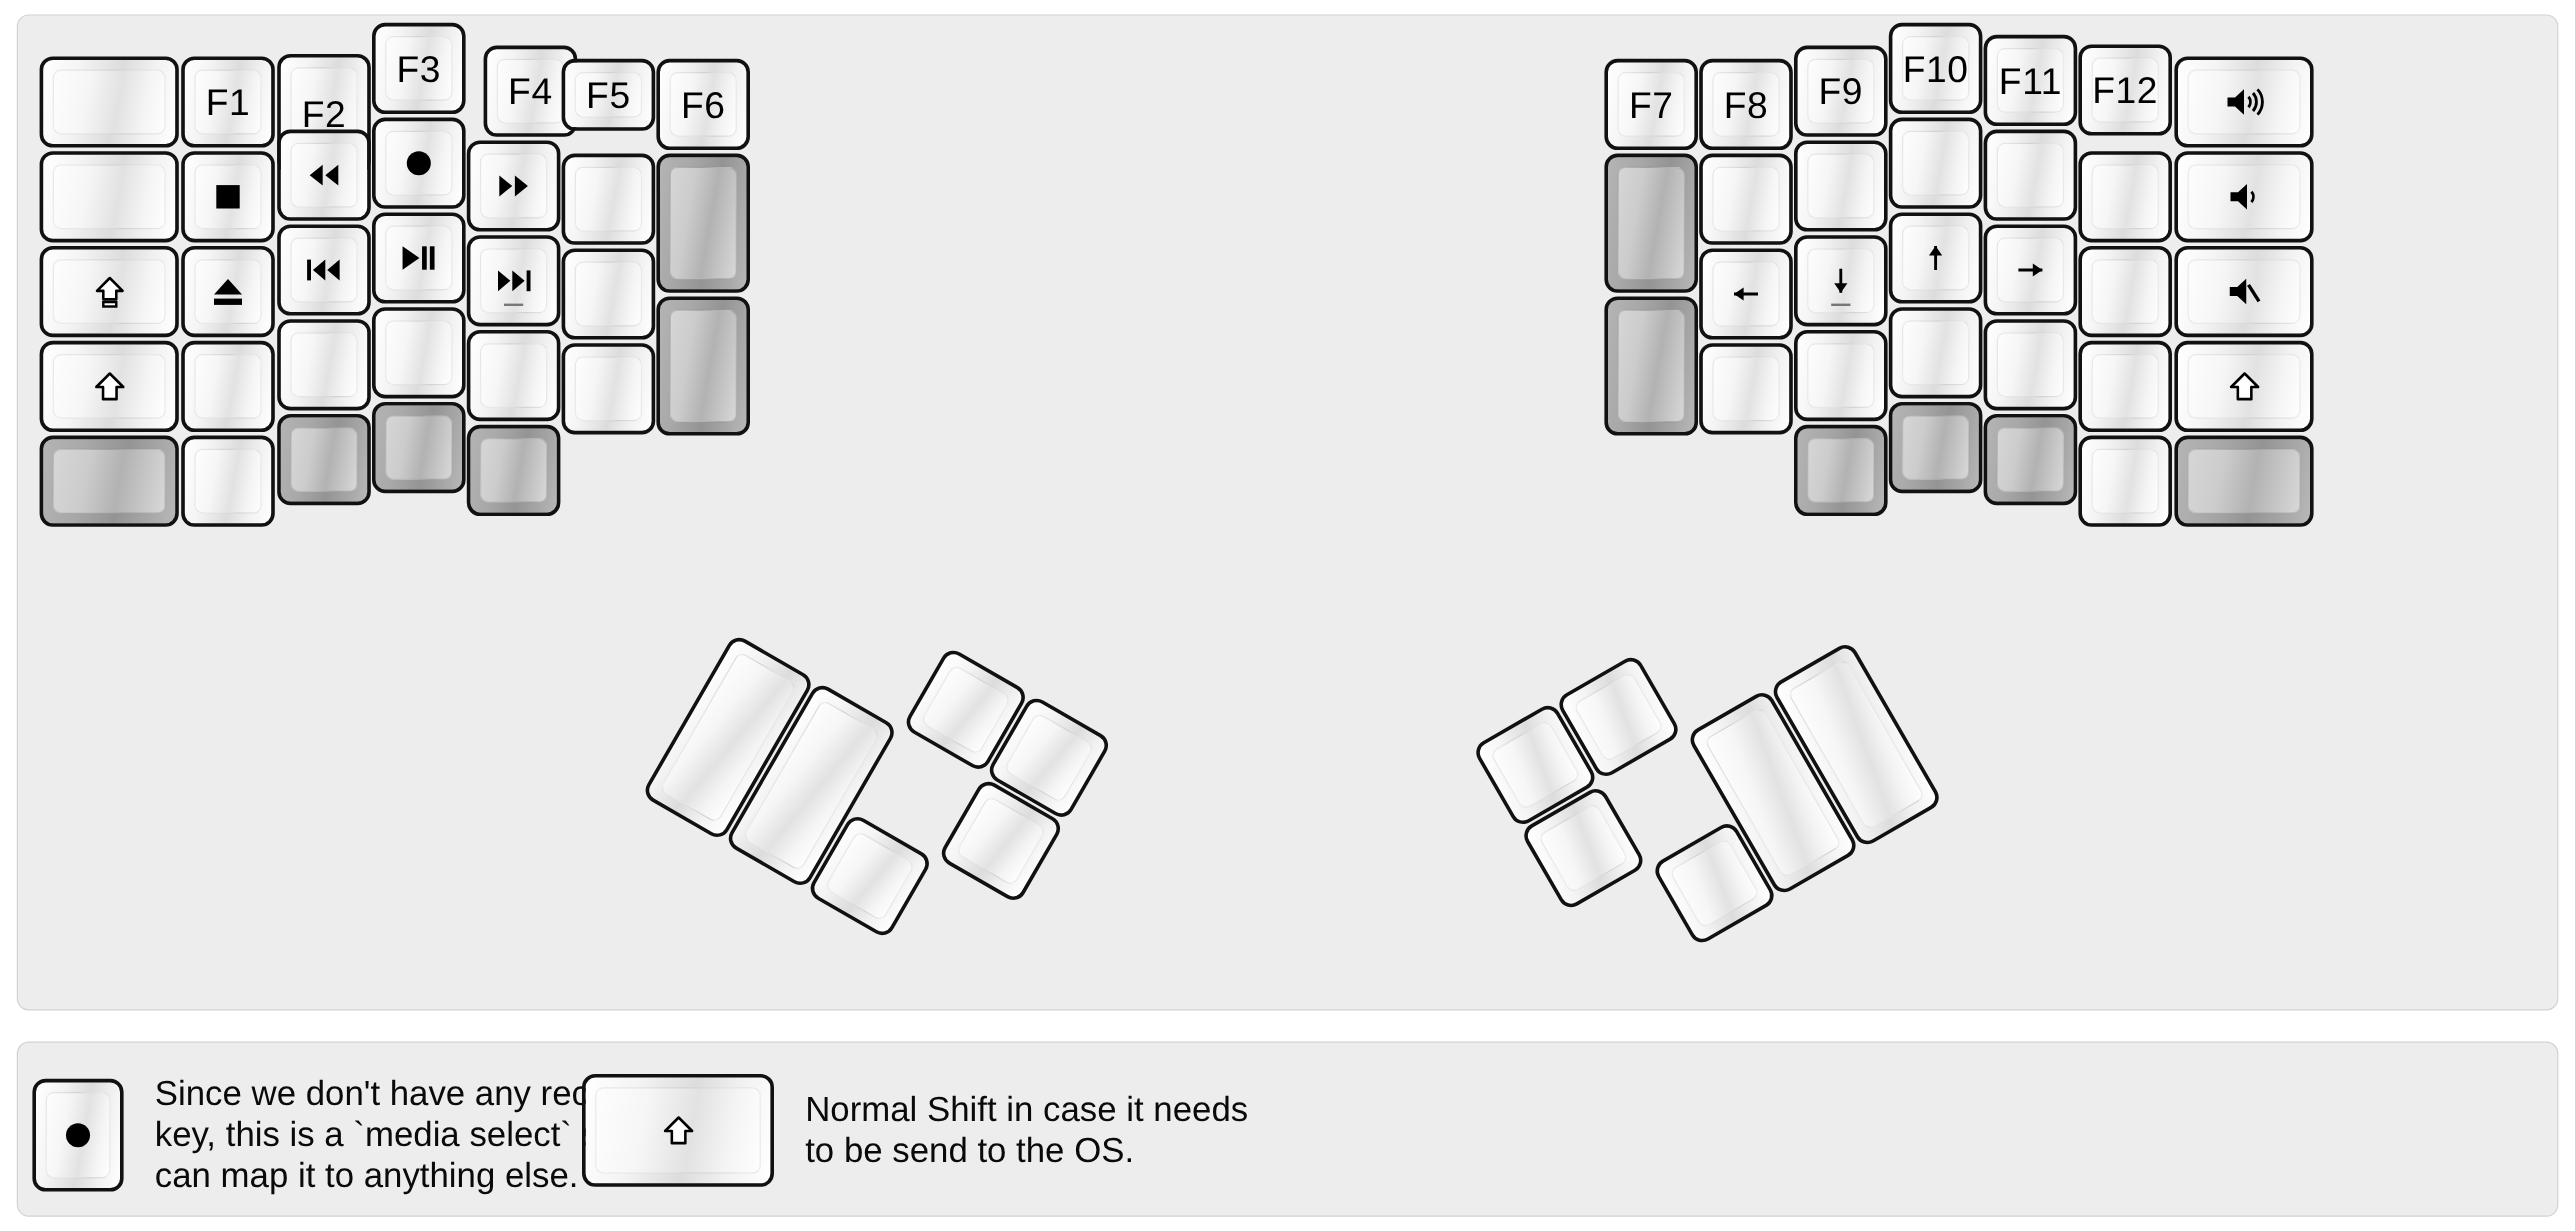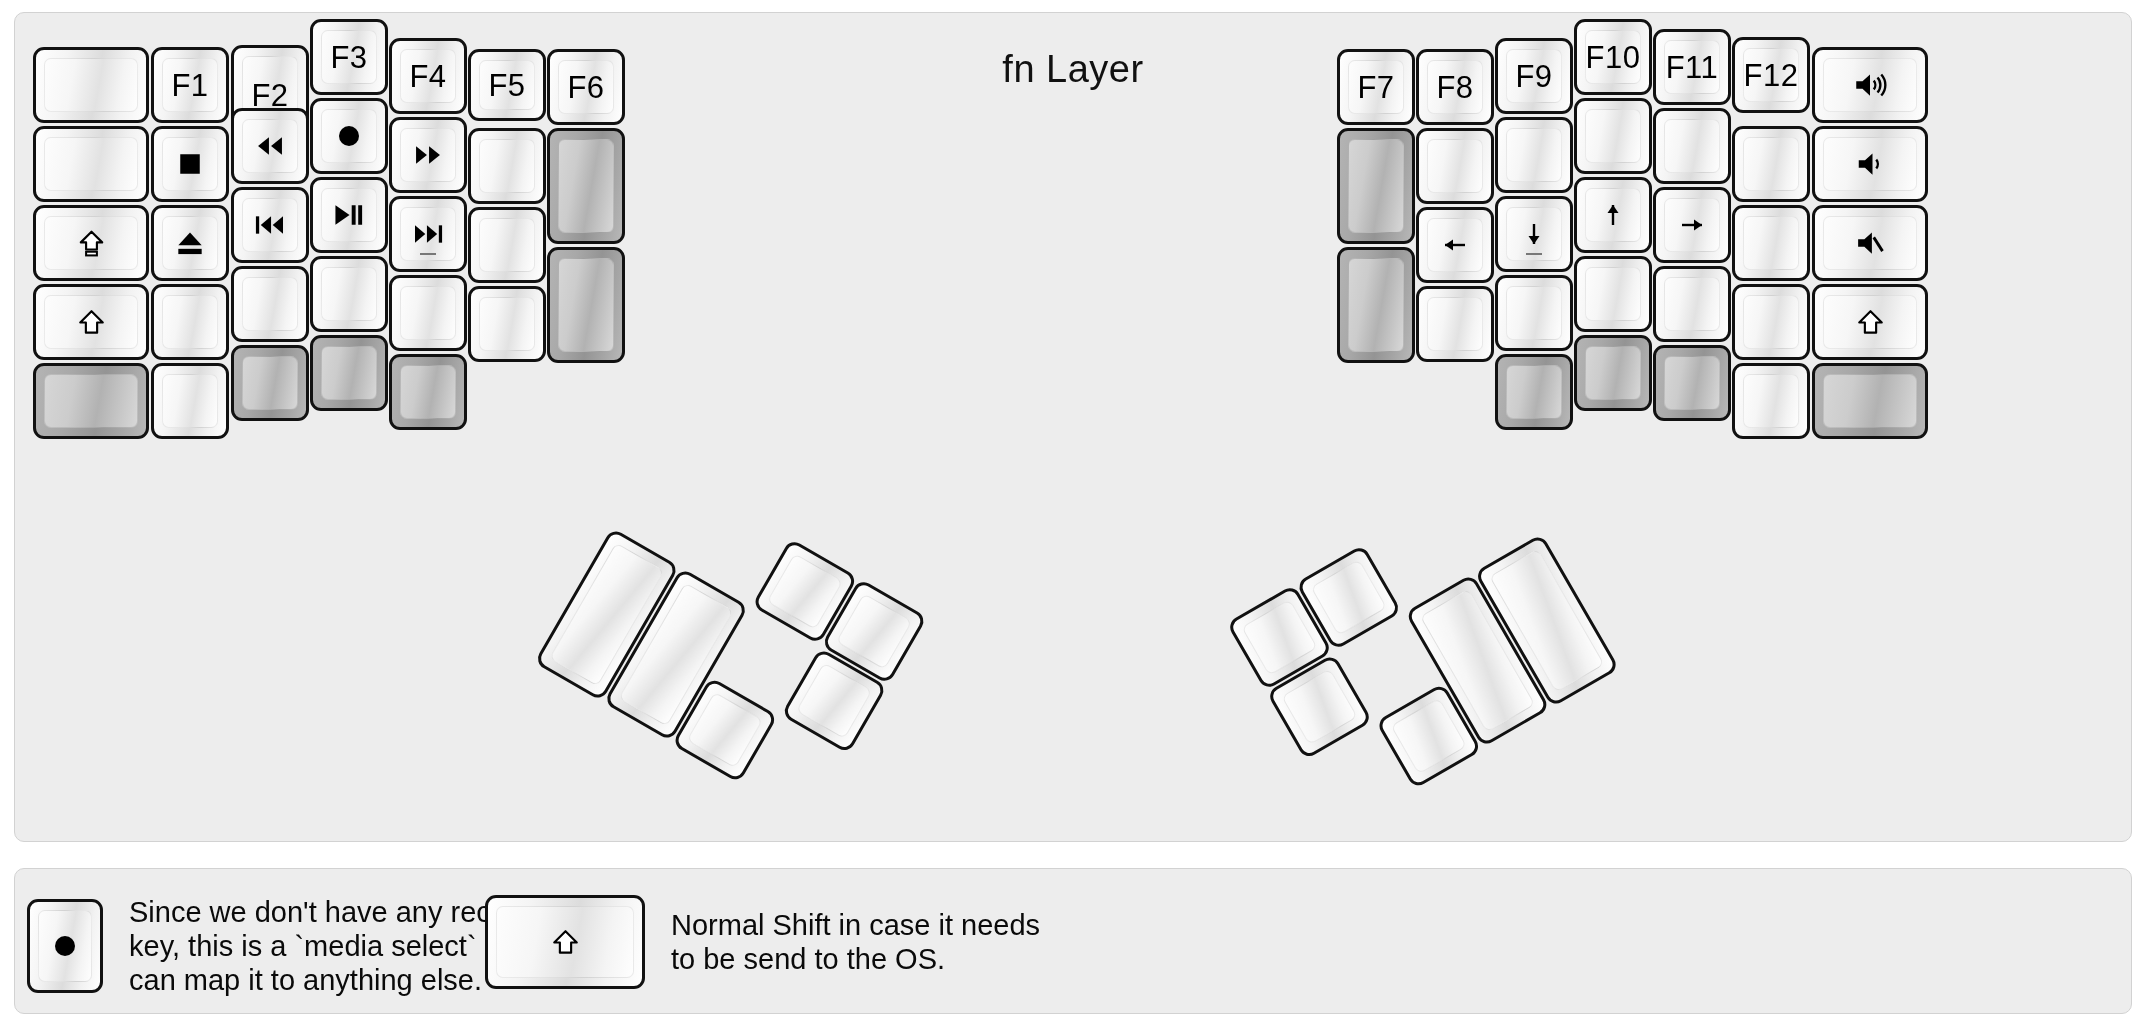--- a/index.html
+++ b/index.html
@@ -192,21 +192,21 @@
           <span class="glyph">
             <svg viewBox="0 0 27 24" width="34" height="26" fill="#000">
               <path d="M1 3 L1 21 L14 12 Z"></path>
               <rect x="16" y="3" width="3.6" height="18"></rect>
               <rect x="22" y="3" width="3.6" height="18"></rect>
             </svg>
           </span>
         </div>
         <div class="key" style="left: 295px; top: 243px; width: 78px; height: 76px;"></div>
         <div class="key tr" style="left: 295px; top: 322px; width: 78px; height: 76px;"></div>
-        <div class="key" style="left: 374px; top: 25px; width: 78px; height: 76px;">
+        <div class="key" style="left: 388px; top: 25px; width: 78px; height: 76px;">
           <span class="glyph txt">F4</span>
         </div>
         <div class="key" style="left: 374px; top: 104px; width: 78px; height: 76px;">
           <span class="glyph">
             <svg viewBox="0 0 24 24" width="32" height="26" fill="#000">
               <path d="M1 4 L1 20 L11 12 Z"></path>
               <path d="M13 4 L13 20 L23 12 Z"></path>
             </svg>
           </span>
         </div>
@@ -215,21 +215,21 @@
             <svg viewBox="0 0 26 24" width="34" height="26" fill="#000">
               <path d="M1 4 L1 20 L10.5 12 Z"></path>
               <path d="M12 4 L12 20 L21.5 12 Z"></path>
               <rect x="23" y="4" width="3" height="16"></rect>
             </svg>
           </span>
           <span style="position: absolute; z-index: 2; left: 50%; transform: translateX(-50%); bottom: 14px; width: 16px; height: 2.5px; background: rgb(119, 119, 119);"></span>
         </div>
         <div class="key" style="left: 374px; top: 262px; width: 78px; height: 76px;"></div>
         <div class="key tr" style="left: 374px; top: 341px; width: 78px; height: 76px;"></div>
-        <div class="key" style="left: 453px; top: 36px; width: 78px; height: 72px;">
+        <div class="key" style="left: 453px; top: 36px; width: 78px; height: 60px;">
           <span class="glyph txt">F5</span>
         </div>
         <div class="key" style="left: 453px; top: 115px; width: 78px; height: 76px;"></div>
         <div class="key" style="left: 453px; top: 194px; width: 78px; height: 76px;"></div>
         <div class="key" style="left: 453px; top: 273px; width: 78px; height: 76px;"></div>
         <div class="key" style="left: 532px; top: 36px; width: 78px; height: 76px;">
           <span class="glyph txt">F6</span>
         </div>
         <div class="key tr" style="left: 532px; top: 115px; width: 78px; height: 116px;"></div>
         <div class="key tr" style="left: 532px; top: 234px; width: 78px; height: 116px;"></div>
@@ -347,21 +347,20 @@
           <div class="key" style="left: 160px; top: 86px; width: 78px; height: 156px;"></div>
           <div class="key" style="left: 240px; top: 86px; width: 78px; height: 156px;"></div>
           <div class="key" style="left: 0px; top: 6px; width: 78px; height: 78px;"></div>
           <div class="key" style="left: 80px; top: 6px; width: 78px; height: 78px;"></div>
           <div class="key" style="left: 0px; top: 86px; width: 78px; height: 78px;"></div>
           <div class="key" style="left: 80px; top: 166px; width: 78px; height: 78px;"></div>
         </div>
       </div>
   </div>
 
-  <div id="title">fn Layer</div>
 
   <div class="panel" id="legend-panel">
     <div id="legend-layer" style="position: absolute; left: 0px; top: 0px; width: 100%; height: 100%;">
         <div class="legend-item" style="left: 12px; top: 26px;">
           <div class="legend-key">
             <span class="glyph">
               <svg viewBox="0 0 24 24" width="30" height="30" fill="#000">
                 <circle cx="12" cy="12" r="8"></circle>
               </svg>
             </span>

